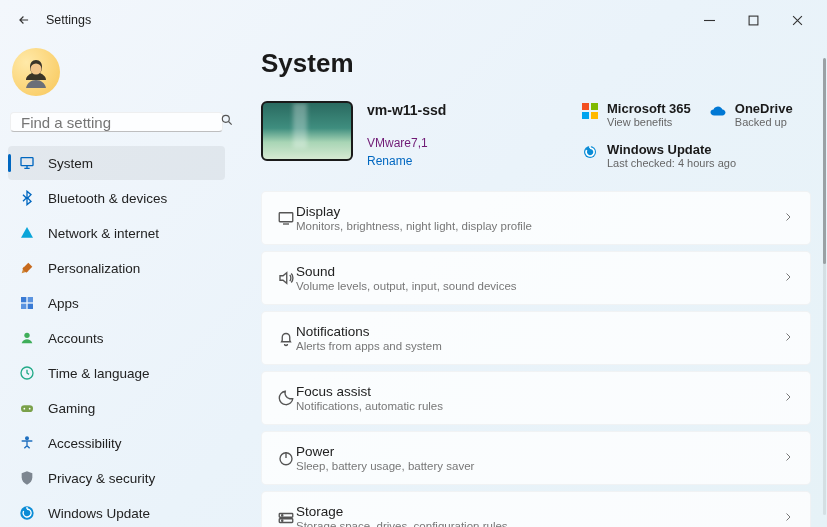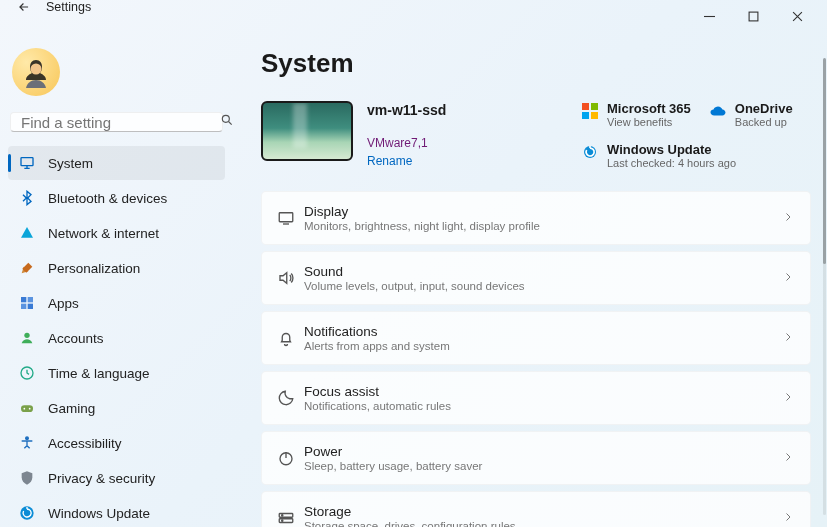--- a/index.html
+++ b/index.html
@@ -5,21 +5,21 @@
   * { box-sizing: border-box; margin: 0; padding: 0; }
   body {
     width: 827px; height: 527px;
     font-family: "Segoe UI", Arial, sans-serif;
     background: linear-gradient(135deg, #f3f7fc 0%, #eaf3fa 50%, #e6f2f7 100%);
     color: #1a1a1a;
     overflow: hidden;
     position: relative;
   }
   .titlebar {
-    display: flex; align-items: flex-start;
+    display: flex; align-items: center;
     height: 40px; padding: 0 8px;
   }
   .titlebar .back { width: 32px; display:flex; justify-content:center; align-items:center; color:#333; cursor:pointer;}
   .titlebar .title { font-size: 12.5px; margin-left: 6px; color:#222;}
   .titlebar .winctrl { margin-left:auto; display:flex; gap: 0; }
   .titlebar .winctrl div { width: 44px; height: 32px; display:flex; align-items:center; justify-content:center; color:#333; cursor:pointer;}
   .layout { display:flex; height: calc(100% - 40px); }
   .sidebar { width: 233px; padding: 0 8px 10px 8px; display:flex; flex-direction:column; }
   .user-row { display:flex; align-items:center; gap:10px; padding: 8px 4px 16px 4px; }
   .avatar {
@@ -69,21 +69,21 @@
   .device-info .dmodel { font-size:12px; color:#701a75; margin-top:18px;}
   .device-info .drename { font-size:12px; color:#0067c0; margin-top:4px; cursor:pointer;}
   .status-col { margin-left:auto; display:flex; flex-direction:column; gap:14px; min-width: 230px;}
   .status-row { display:flex; gap: 18px; }
   .status-item { display:flex; gap:8px; align-items:flex-start; }
   .status-item .sico { width:18px; height:18px; display:flex; align-items:center; justify-content:center; margin-top:1px;}
   .status-item .stext .sh { font-size:13px; font-weight:600; }
   .status-item .stext .ss { font-size:11px; color:#666; }
   .cards { display:flex; flex-direction:column; gap:6px; }
   .card {
-    display:flex; align-items:center; gap:8px;
+    display:flex; align-items:center; gap:0;
     background: rgba(255,255,255,0.78);
     border: 1px solid rgba(0,0,0,0.04);
     border-radius: 5px;
     padding: 12px 16px 12px 14px;
     cursor:pointer;
   }
   .card .cico { width:20px; display:flex; justify-content:center; align-items:center; color:#444;}
   .card .ctext .ch { font-size:13.5px; color:#222;}
   .card .ctext .cs { font-size:11.5px; color:#777; margin-top:1px;}
   .card .chev { margin-left:auto; color:#777;}

